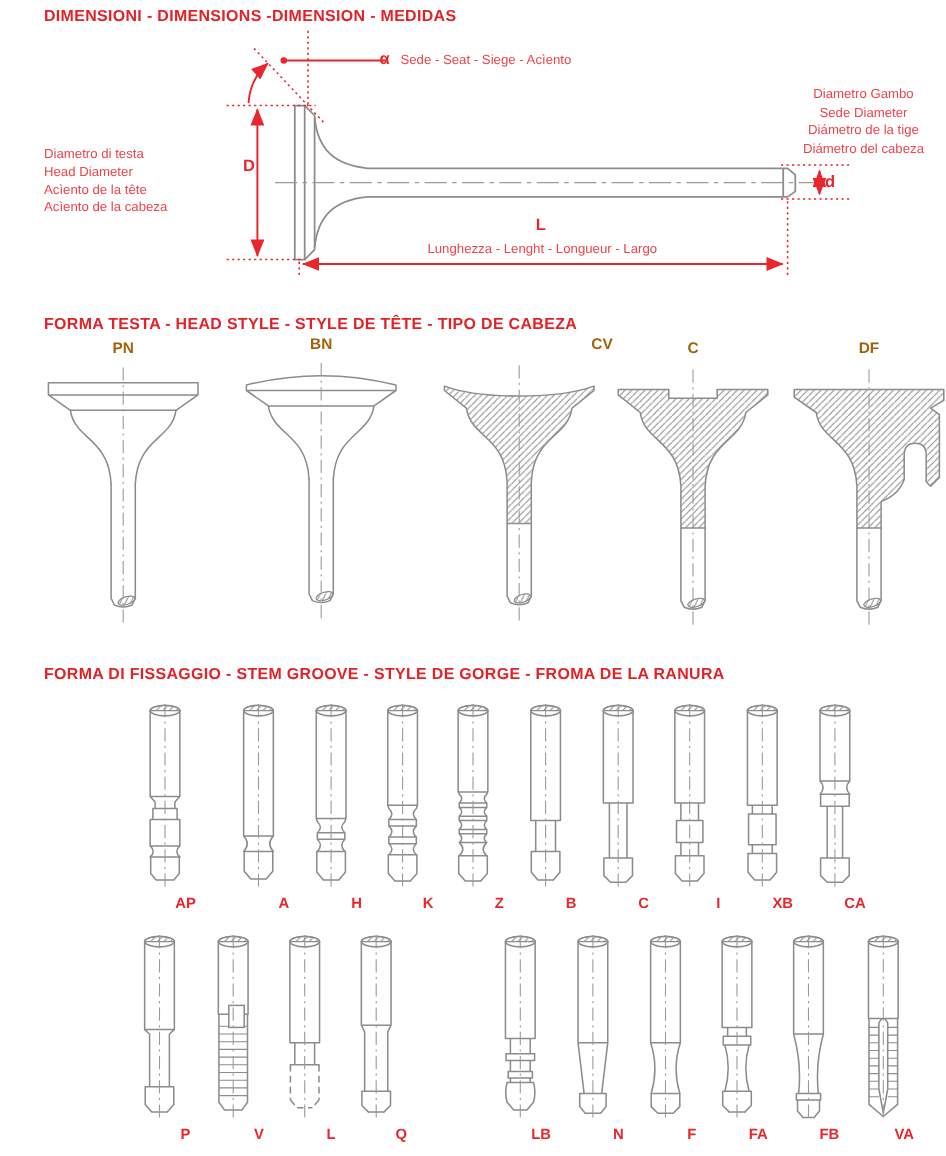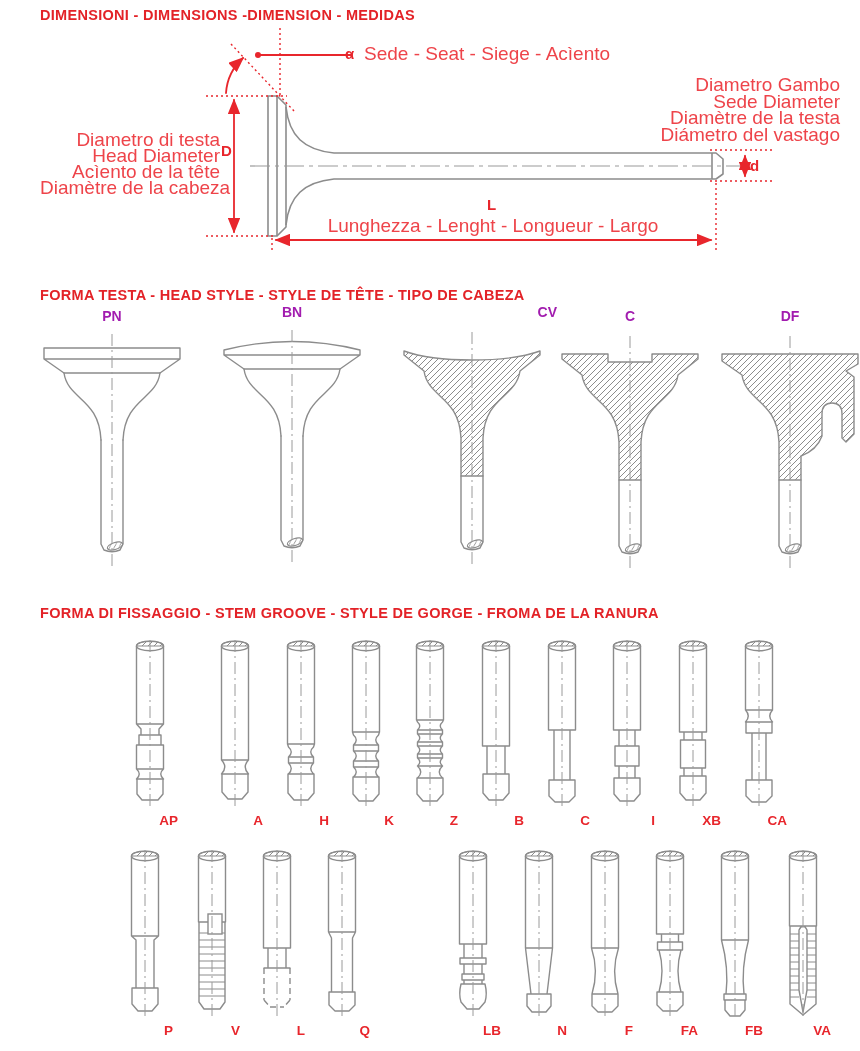--- a/index.html
+++ b/index.html
@@ -1,23 +1,23 @@
 <!DOCTYPE html>
 <html><head>
 <meta charset="utf-8">
 <style>
   html,body{margin:0;padding:0;background:#fff;}
   .page{position:relative;width:860px;height:1051px;background:#fff;overflow:hidden;
         font-family:"Liberation Sans",sans-serif;}
   .ttl{position:absolute;font-size:14.5px;font-weight:bold;color:#e32227;letter-spacing:.3px;white-space:nowrap;}
-  .ann{position:absolute;font-size:19px;color:#ee444a;line-height:16px;white-space:nowrap;}
+  .ann{position:absolute;font-size:12px;color:#ee444a;line-height:16px;white-space:nowrap;}
   .sym{position:absolute;font-size:15px;font-weight:bold;color:#e8262c;}
   .svgabs{position:absolute;left:0;top:0;}
   .headcol{position:absolute;width:170px;text-align:center;}
-  .headlbl{font-size:14px;font-weight:bold;color:#a21caf;margin-bottom:4px;}
+  .headlbl{font-size:14px;font-weight:bold;color:#a16207;margin-bottom:4px;}
   .stemcol{position:absolute;width:56px;text-align:right;}
   .stemlbl{font-size:13.5px;font-weight:bold;color:#e8262c;margin-top:1px;}
   svg{display:block;}
   .g{stroke:#8c8c8c;stroke-width:1.4;fill:none;stroke-linejoin:round;stroke-linecap:round;}
   .g2{stroke:#8c8c8c;stroke-width:1.6;fill:none;stroke-linejoin:round;}
   .gt{stroke:#8c8c8c;stroke-width:1;fill:none;}
   .cl{stroke:#9a9a9a;stroke-width:1;fill:none;stroke-dasharray:12 4 2 4;}
   .cl2{stroke:#9a9a9a;stroke-width:1.2;fill:none;stroke-dasharray:20 5 4 5;}
   .red{stroke:#e8262c;stroke-width:1.8;fill:none;stroke-linecap:round;}
   .rdash{stroke:#e8262c;stroke-width:1.4;fill:none;stroke-dasharray:2 3;}
@@ -67,33 +67,33 @@
     <path class="red" d="M234,100 L234,232" marker-start="url(#arr)" marker-end="url(#arr)"></path>
 
     <path class="red" d="M745,156 L745,176" marker-start="url(#arr)" marker-end="url(#arr)"></path>
 
     <path class="red" d="M276,240 L711,240" marker-start="url(#arr)" marker-end="url(#arr)"></path>
   </svg>
 
   <div class="sym" style="left:345px;top:45px;">α</div>
   <div class="ann" style="left:364px;top:46px;">Sede - Seat - Siege - Acìento</div>
 
-  <div class="ann" style="left:40px;top:132px;width:180px;text-align:right;">
+  <div class="ann" style="left:40px;top:132px;width:180px;">
     <span style="display:block">Diametro di testa</span>
     <span style="display:block">Head Diameter</span>
     <span style="display:block">Acìento de la tête</span>
-    <span style="display:block">Diamètre de la cabeza</span>
+    <span style="display:block">Acìento de la cabeza</span>
   </div>
   <div class="sym" style="left:221px;top:142px;">D</div>
 
-  <div class="ann" style="right:20px;top:77px;text-align:right;line-height:16.5px;">
+  <div class="ann" style="right:20px;top:77px;text-align:center;line-height:16.5px;">
     <span style="display:block">Diametro Gambo</span>
     <span style="display:block">Sede Diameter</span>
-    <span style="display:block">Diamètre de la testa</span>
-    <span style="display:block">Diámetro del vastago</span>
+    <span style="display:block">Diámetro de la tige</span>
+    <span style="display:block">Diámetro del cabeza</span>
   </div>
   <div class="sym" style="left:750px;top:157px;">d</div>
 
   <div class="sym" style="left:487px;top:196px;">L</div>
   <div class="ann" style="left:320px;top:218px;width:346px;text-align:center;">Lunghezza - Lenght - Longueur - Largo</div>
 
   <div class="ttl" style="left:40px;top:287px;">FORMA TESTA - HEAD STYLE - STYLE DE TÊTE - TIPO DE CABEZA</div>
 
   <div class="headcol" style="left:27px;top:308px;">
     <div class="headlbl">PN</div>

